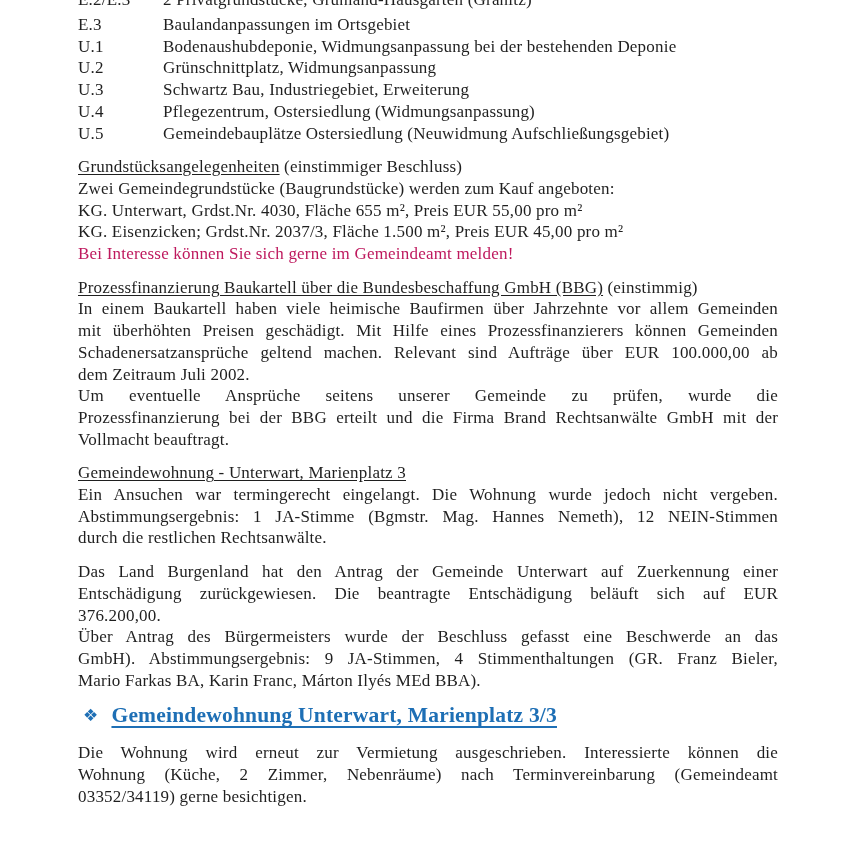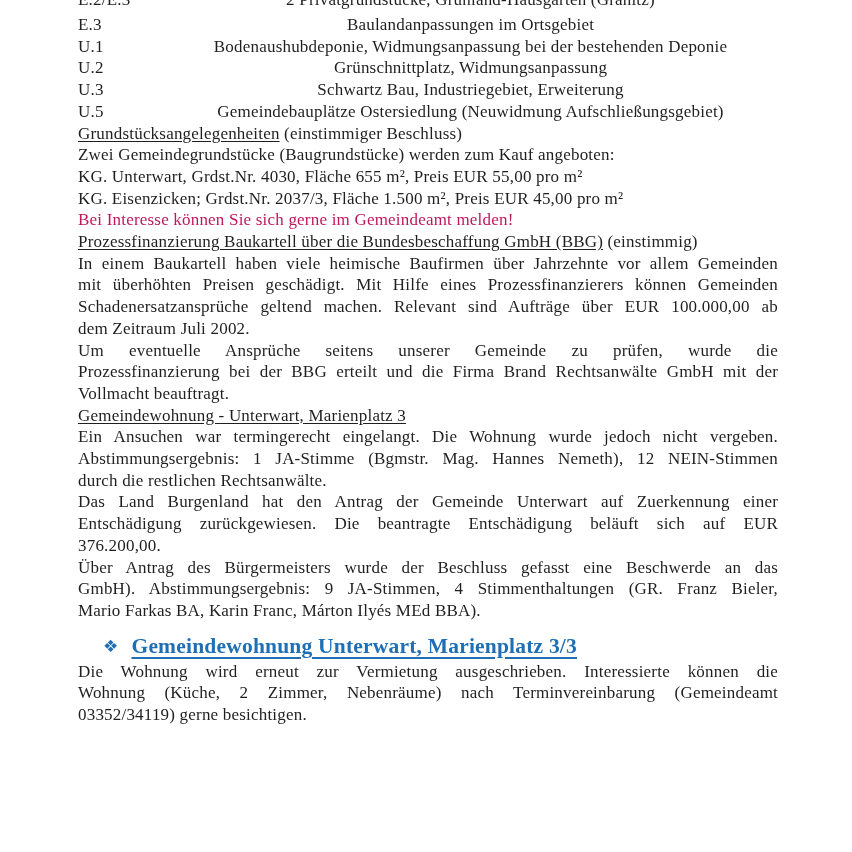--- a/index.html
+++ b/index.html
@@ -16,33 +16,33 @@
     line-height: 21.7px;
     color: #1f1f1f;
     letter-spacing: 0.2px;
   }
   
   .clip-row { height: 14px; overflow: hidden; }
   .clip-row .clip-inner { margin-top: -11px; }
 
   .agenda-row { display: flex; }
   .agenda-code { flex: 0 0 85px; width: 85px; }
-  .agenda-text { flex: 1 1 auto; text-align: center; }
+  .agenda-text { flex: 1 1 auto; }
 
-  .section { }
+  .section { margin-top: 12px; }
   .head-u { text-decoration: underline; text-underline-offset: 2px; }
 
   .ln { }                                   
   .jl { text-align: justify; text-align-last: justify; }  
 
   .red { color: #be185d; }
 
   .blue-heading {
     margin-top: 10px;
-    margin-left: 25px;
+    margin-left: 5px;
     color: #1E6FB5;
     font-weight: bold;
     font-size: 21.5px;
     line-height: 29px;
   }
   .blue-heading .head-text {
     text-decoration: underline;
     text-decoration-thickness: 2px;
     text-underline-offset: 4px;
   }
@@ -75,20 +75,24 @@
       <span class="agenda-code">U.1</span>
       <span class="agenda-text">Bodenaushubdeponie, Widmungsanpassung bei der bestehenden Deponie</span>
     </div>
     <div class="agenda-row">
       <span class="agenda-code">U.2</span>
       <span class="agenda-text">Grünschnittplatz, Widmungsanpassung</span>
     </div>
     <div class="agenda-row">
       <span class="agenda-code">U.3</span>
       <span class="agenda-text">Schwartz Bau, Industriegebiet, Erweiterung</span>
+    </div>
+    <div class="agenda-row">
+      <span class="agenda-code">U.4</span>
+      <span class="agenda-text">Pflegezentrum, Ostersiedlung (Widmungsanpassung)</span>
     </div>
     <div class="agenda-row">
       <span class="agenda-code">U.5</span>
       <span class="agenda-text">Gemeindebauplätze Ostersiedlung (Neuwidmung Aufschließungsgebiet)</span>
     </div>
   </div>
 
   <div class="section">
     <div class="ln">
       <span class="head-u">Grundstücksangelegenheiten</span><span> (einstimmiger Beschluss)</span>

